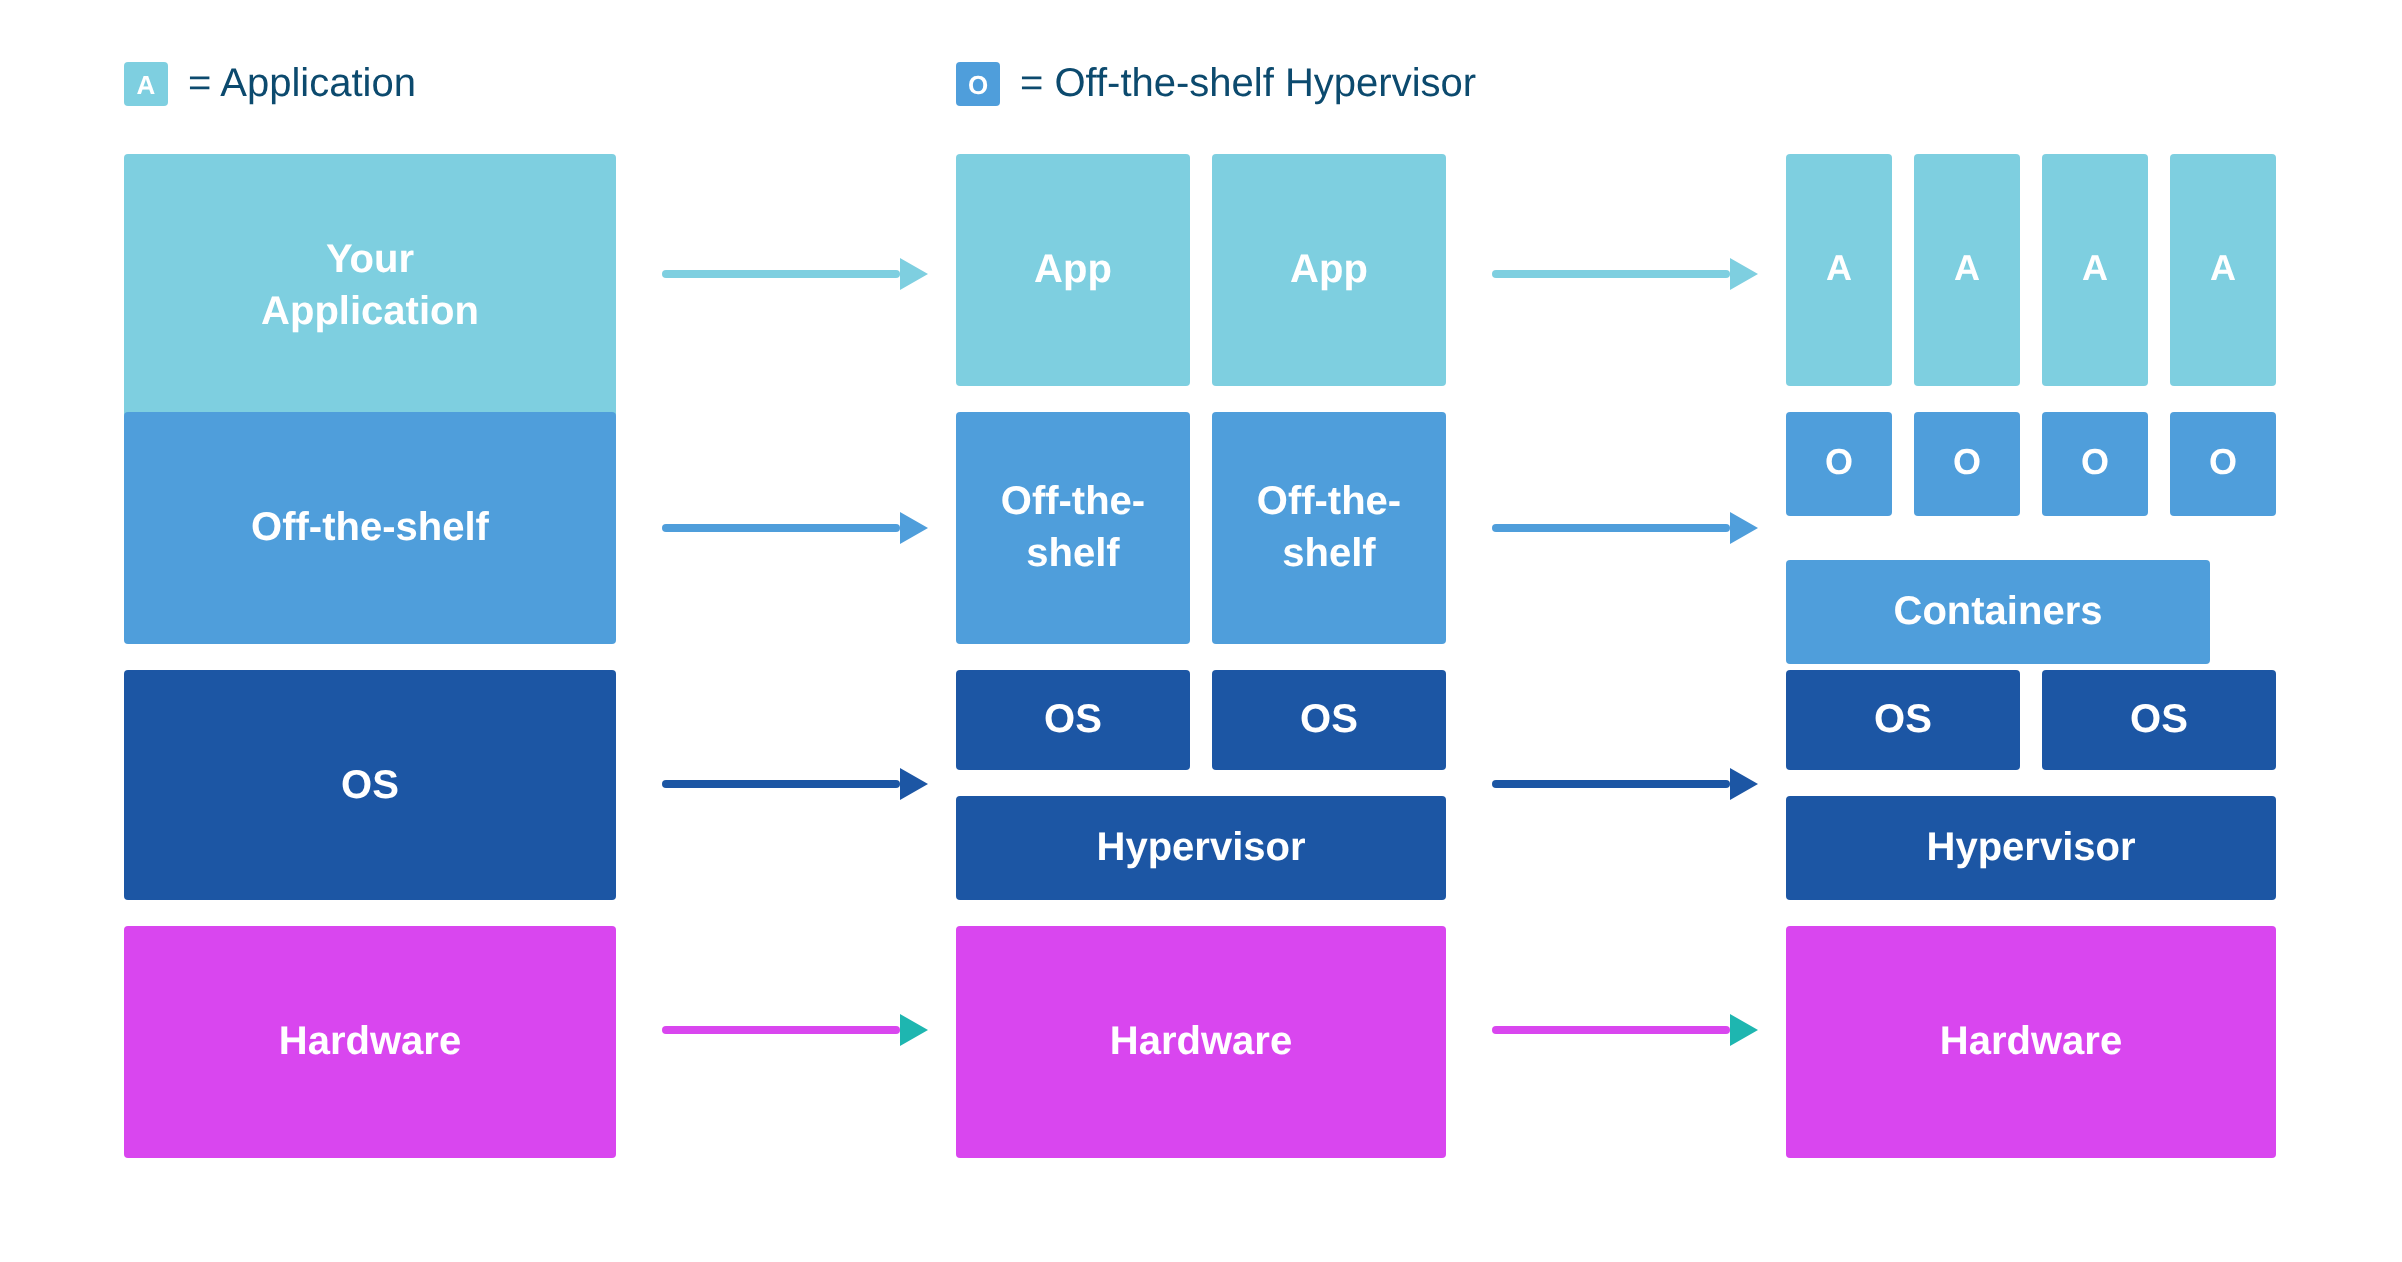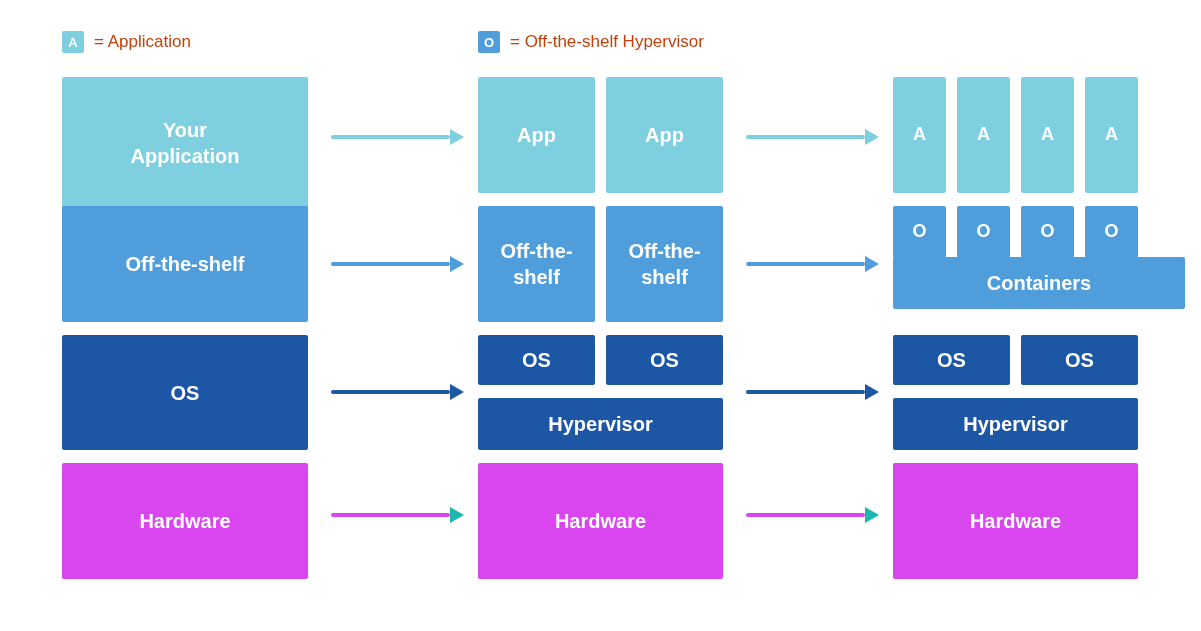--- a/index.html
+++ b/index.html
@@ -35,21 +35,21 @@
   
   .legend {
     position:absolute; top:31px; height:22px;
     display:flex; align-items:center; gap:10px;
   }
   .chip {
     width:22px; height:22px; border-radius:2px;
     display:flex; align-items:center; justify-content:center;
     color:#ffffff; font-weight:700; font-size:13px;
   }
-  .legend-label { font-size:17px; color:#c2410c; }
+  .legend-label { font-size:20px; color:#0c4a6e; }
 
   
   .arrow {
     position:absolute;
     height:4px; width:119px;
     border-radius:2px;
   }
   .arrow::after {
     content:"";
     position:absolute; left:100%; top:50%;
@@ -108,19 +108,19 @@
   <div class="box c-light fs-small" style="left:893px;  top:77px; width:53px; height:116px">A</div>
   <div class="box c-light fs-small" style="left:957px;  top:77px; width:53px; height:116px">A</div>
   <div class="box c-light fs-small" style="left:1021px; top:77px; width:53px; height:116px">A</div>
   <div class="box c-light fs-small" style="left:1085px; top:77px; width:53px; height:116px">A</div>
 
   <div class="box c-medium fs-small" style="left:893px;  top:206px; width:53px; height:52px">O</div>
   <div class="box c-medium fs-small" style="left:957px;  top:206px; width:53px; height:52px">O</div>
   <div class="box c-medium fs-small" style="left:1021px; top:206px; width:53px; height:52px">O</div>
   <div class="box c-medium fs-small" style="left:1085px; top:206px; width:53px; height:52px">O</div>
 
-  <div class="box c-medium" style="left:893px; top:257px; width:292px; height:52px">Containers</div>
+  <div class="box c-medium" style="left:893px; top:280px; width:212px; height:52px">Containers</div>
   <div class="box c-dark" style="left:893px; top:335px; width:117px; height:50px">OS</div>
   <div class="box c-dark" style="left:1021px; top:335px; width:117px; height:50px">OS</div>
   <div class="box c-dark" style="left:893px; top:398px; width:245px; height:52px">Hypervisor</div>
   <div class="box c-teal" style="left:893px; top:463px; width:245px; height:116px">Hardware</div>
 
 </div>
 
 </body></html>

